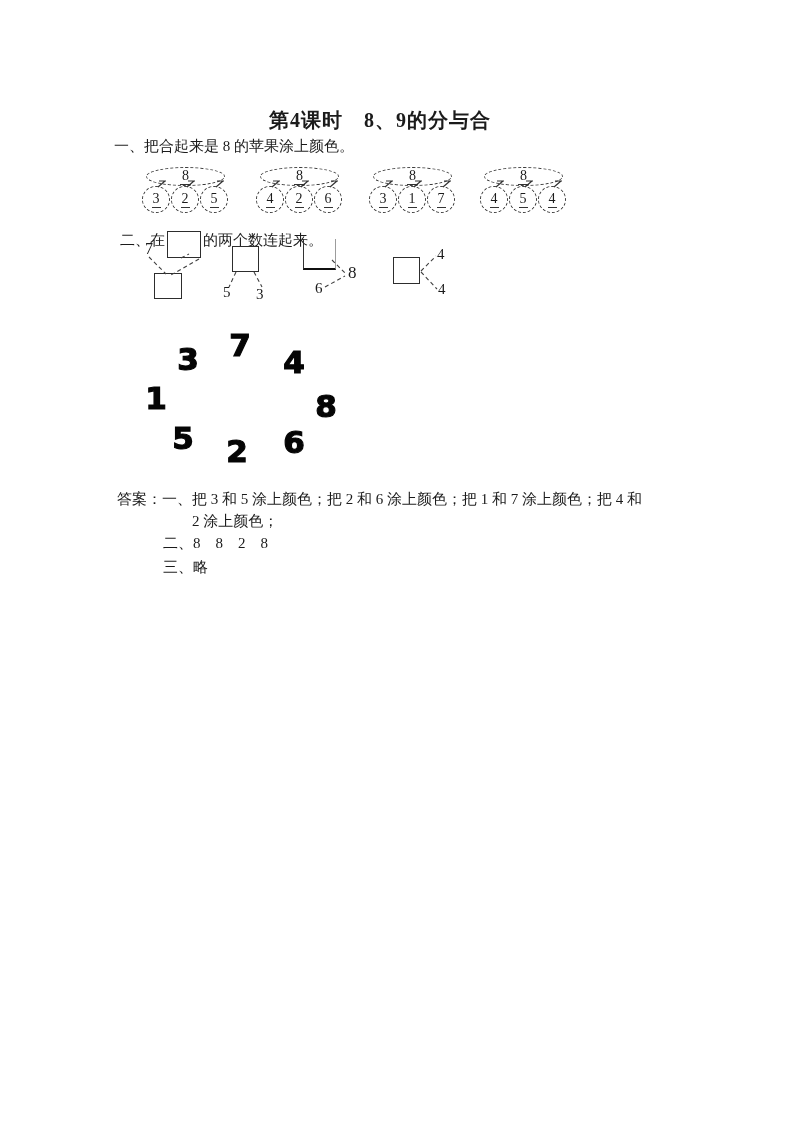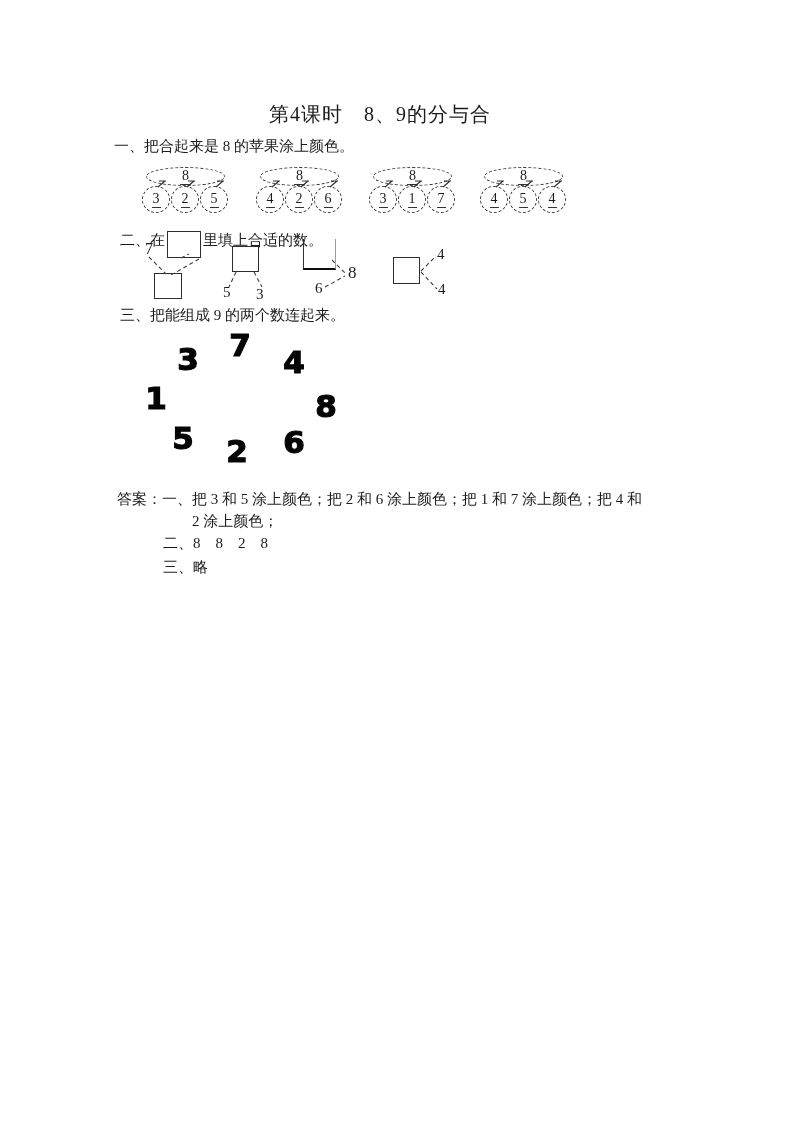--- a/index.html
+++ b/index.html
@@ -7,23 +7,23 @@
   .page {
     position:relative;
     width:793px; height:1122px;
     background:#ffffff;
     font-family:"Liberation Serif","DejaVu Serif",serif;
     color:#1b1b1b;
     overflow:hidden;
     margin:0 auto;
   }
   .title {
-    position:absolute; left:0; top:101px; width:760px;
+    position:absolute; left:0; top:107px; width:760px;
     text-align:center;
-    font-size:20px; font-weight:normal; letter-spacing:1px;
+    font-size:20px; font-weight:bold; letter-spacing:1px;
   }
   .qlabel { position:absolute; font-size:15px; white-space:nowrap; }
   .q1-label { left:114px; top:137px; }
   .q2-line  { left:120px; top:227px; display:flex; align-items:center; }
   .q3-label { left:120px; top:306px; }
 
   
   .apple-group { position:absolute; top:164px; width:88px; height:56px; }
   .g1 { left:142px; } .g2 { left:256px; } .g3 { left:369px; } .g4 { left:480px; }
   .sum-ellipse {
@@ -199,21 +199,21 @@
             <path d="M3 1 L10 1 M9 1 L2 7" stroke="#333" stroke-width="1.2" fill="none"></path>
           </svg>
           <span class="num">4</span>
         </div>
     </div>
   </div>
 
   <div class="qlabel q2-line">
     <span>二、在</span>
     <span class="inline-box"></span>
-    <span>里填上合适的数。</span>
+    <span>的两个数连起来。</span>
   </div>
 
   <span class="small-num d1-seven">7</span>
   <span class="sq d1-box"></span>
 
   <span class="sq d2-box"></span>
   <span class="small-num d2-five">5</span>
   <span class="small-num d2-three">3</span>
 
   <span class="d3-box"></span>
@@ -235,21 +235,20 @@
       <path d="M254 272 L262 287"></path>
 
       <path d="M332 260 L346 274"></path>
       <path d="M325 287 L345 276"></path>
 
       <path d="M421 271 L436 256"></path>
       <path d="M421 272 L437 289"></path>
     </g>
   </svg>
 
-  <div class="qlabel q3-label">三、把能组成 9 的两个数连起来。</div>
   <span class="bignum n-3">3</span>
   <span class="bignum n-7">7</span>
   <span class="bignum n-4">4</span>
   <span class="bignum n-1">1</span>
   <span class="bignum n-8">8</span>
   <span class="bignum n-5">5</span>
   <span class="bignum n-2">2</span>
   <span class="bignum n-6">6</span>
 
   <div class="ans ans-1">

